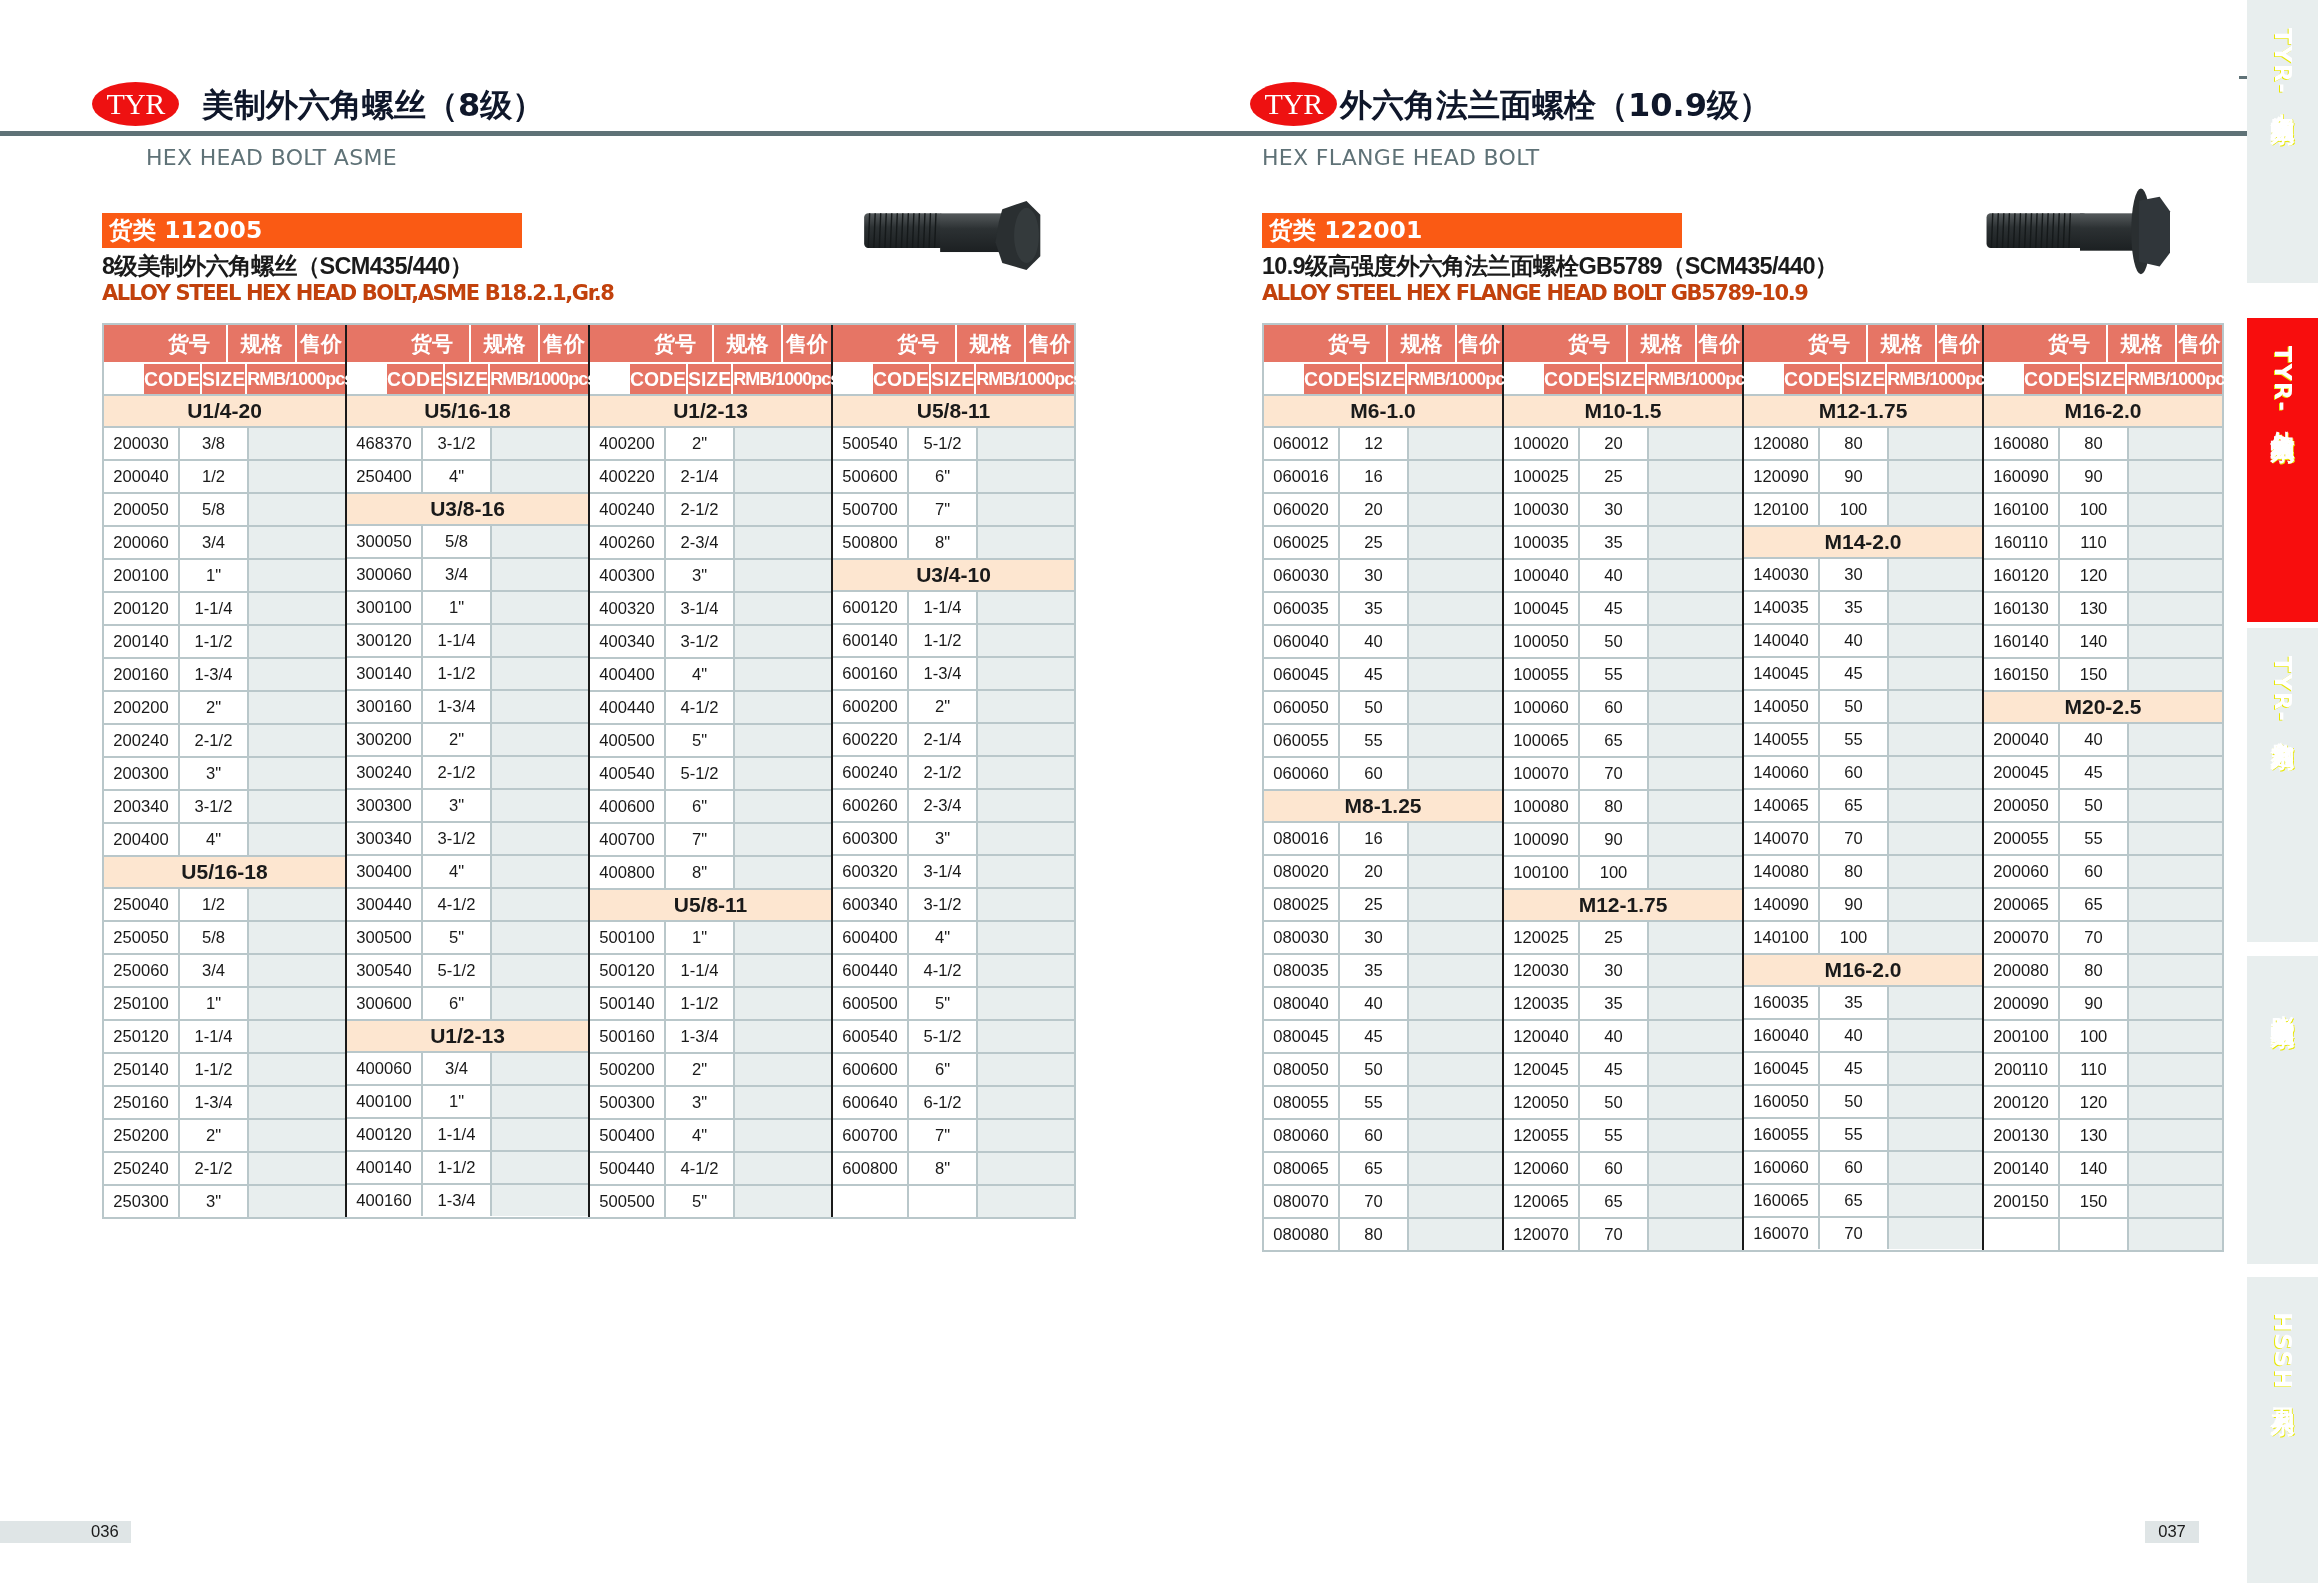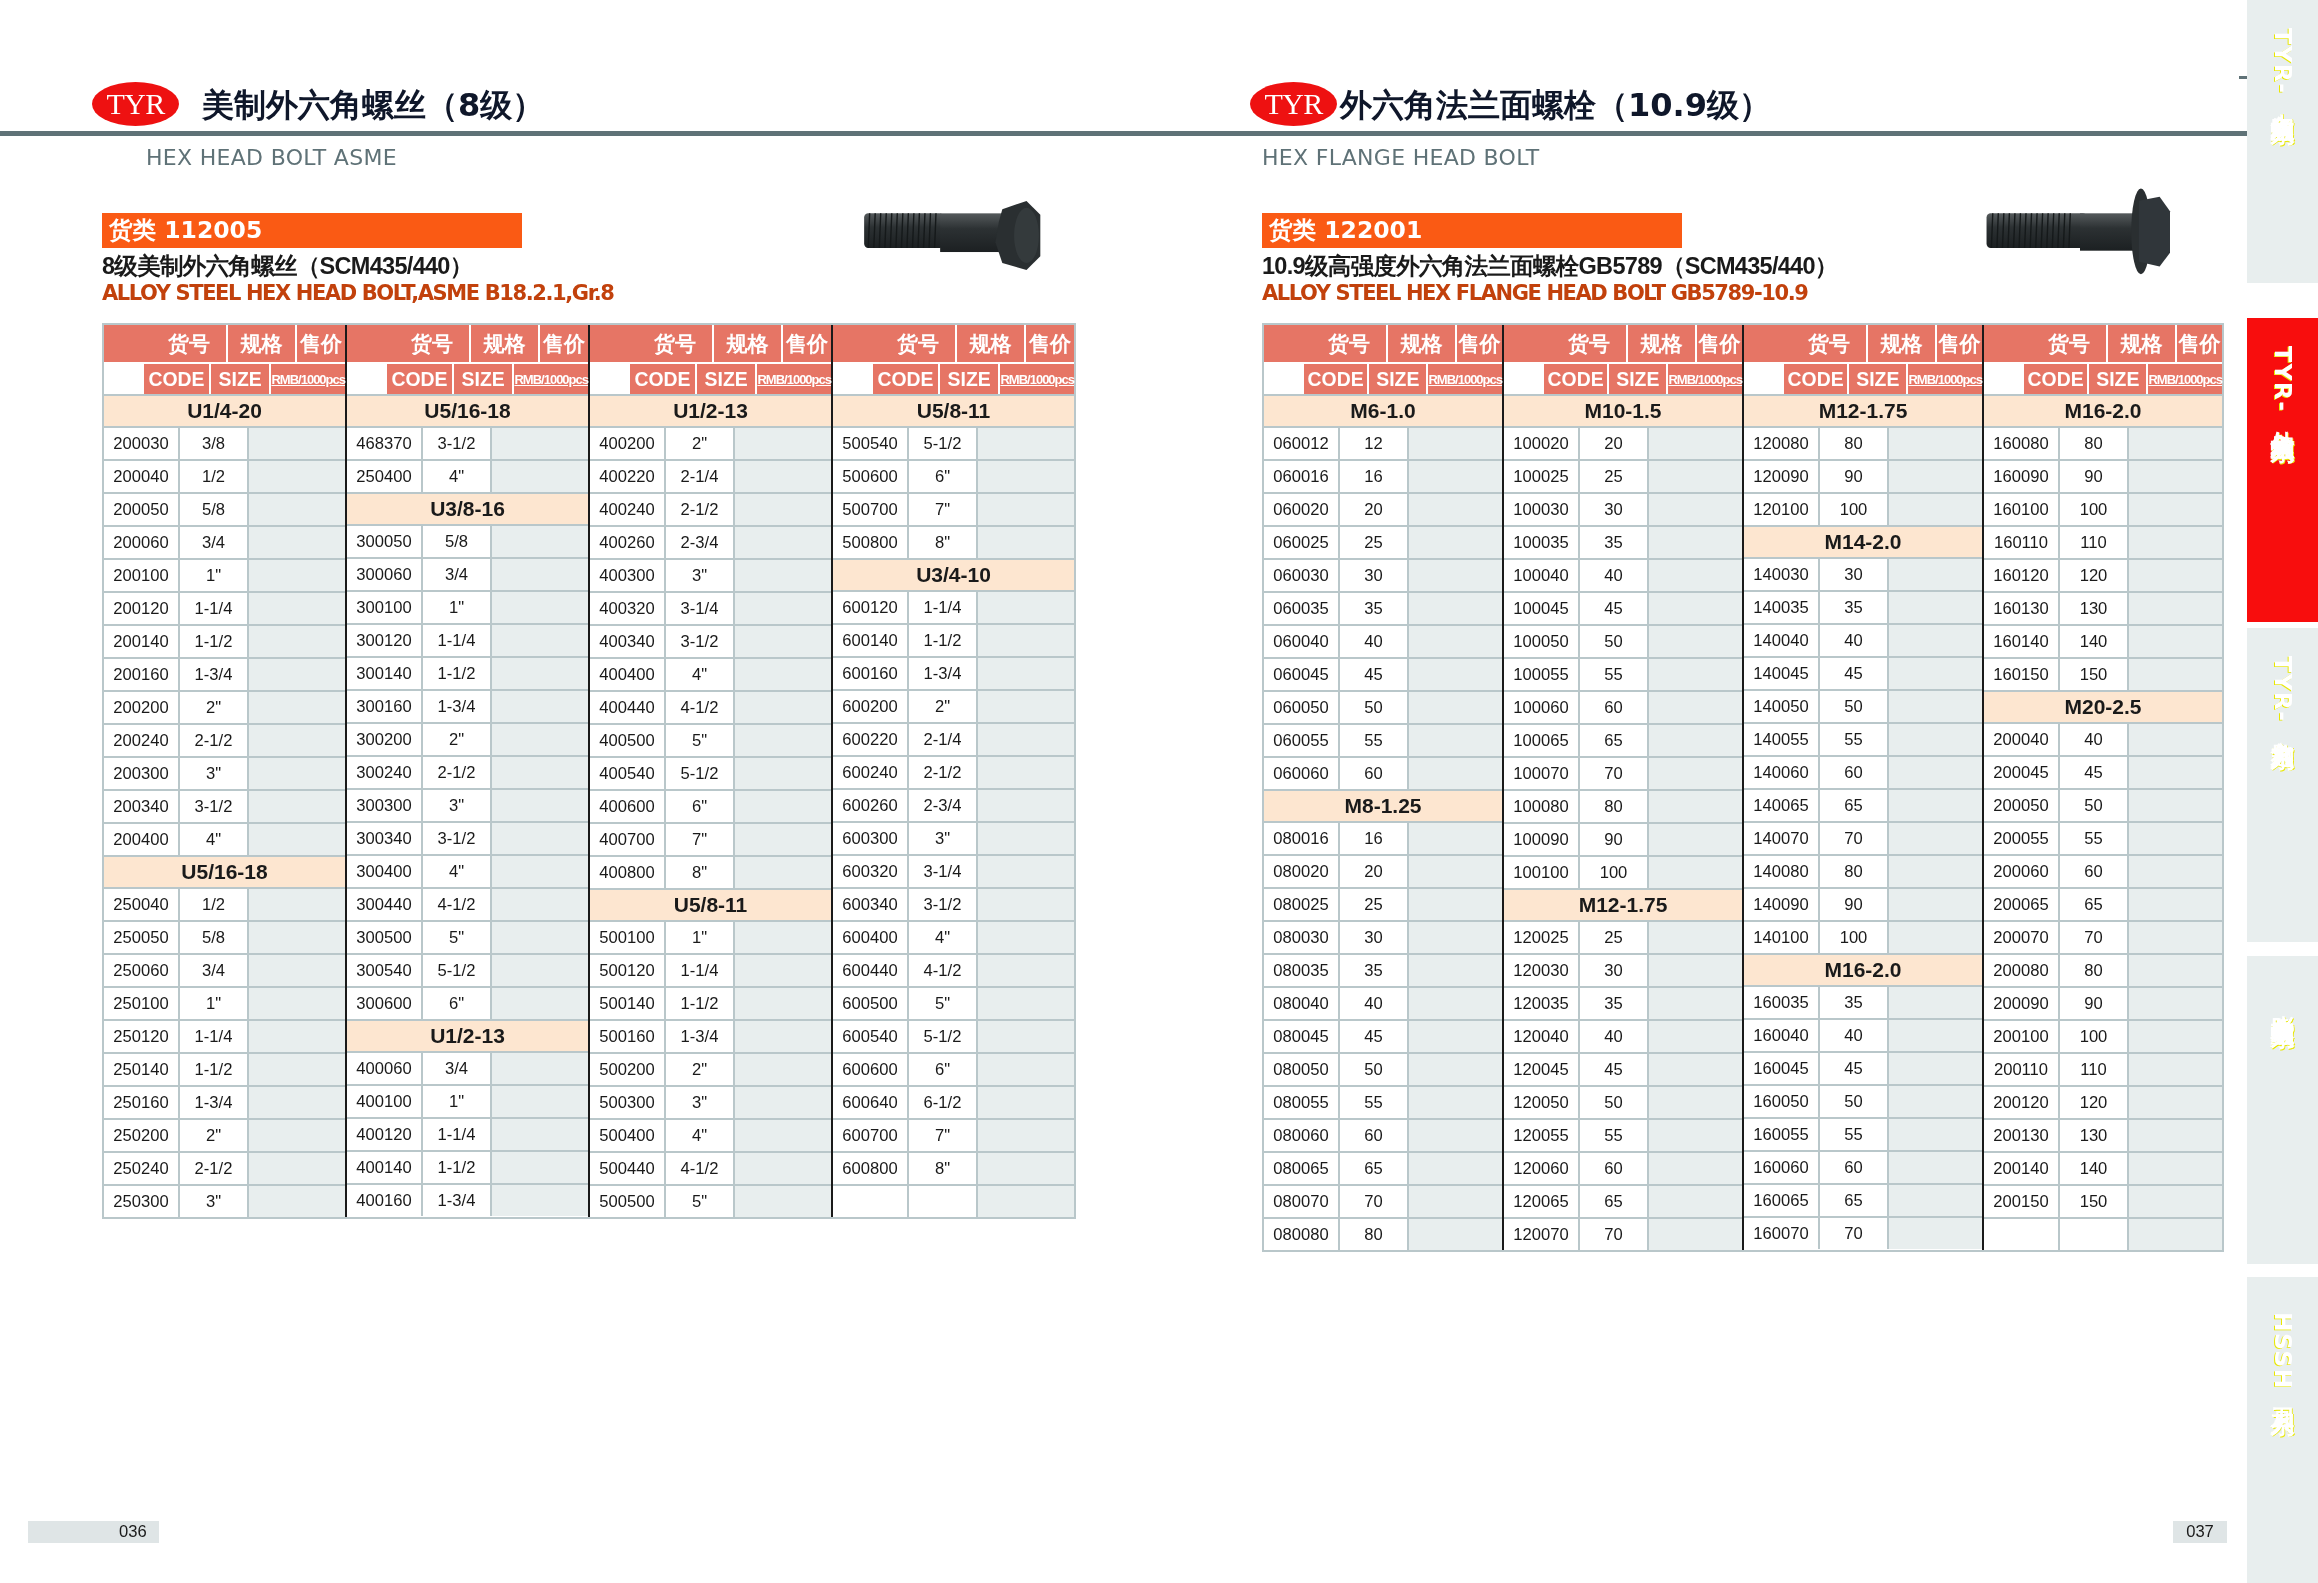--- a/index.html
+++ b/index.html
@@ -17,28 +17,28 @@
   .bolt{position:absolute;}
   .table{position:absolute;display:flex;border-top:2.1px solid #b9c7ca;border-bottom:2.1px solid #b9c7ca;background:#fff;}
   .group{position:relative;display:flex;flex-direction:column;border-right:2.1px solid #1a1a1a;}
   .group:last-child{border-right:2.1px solid #b9c7ca;}
   .group:first-child{border-left:2.1px solid #b9c7ca;}
   .hrow{display:flex;background:#e67565;color:#fff;font-weight:bold;}
   .hrow > div{display:flex;align-items:center;justify-content:center;border-right:2.1px solid #fff;box-sizing:border-box;}
   .hrow > div:last-child{border-right:none;}
   .hrow.zh{height:37px;font-family:"DejaVu Sans",sans-serif;font-size:21px;border-bottom:2.1px solid #fff;padding-left:48px;}
   .hrow.en{height:30px;font-size:19.4px;margin-left:40px;}
-  .hrow.en .price{font-size:13px;letter-spacing:-1px;text-decoration:underline;}
+  .hrow.en .price{font-size:18px;letter-spacing:-1px;}
   .srow{height:32px;background:#fde6d0;display:flex;align-items:center;justify-content:center;font-weight:bold;font-size:21px;border-top:2.1px solid #b9c7ca;box-sizing:border-box;}
   .drow{height:33px;display:flex;border-top:2.1px solid #b9c7ca;box-sizing:border-box;font-size:16.6px;}
   .drow > div{display:flex;align-items:center;justify-content:center;box-sizing:border-box;border-right:2.1px solid #b9c7ca;}
   .drow > div:last-child{border-right:none;}
   .drow .price{background:#e8eeee;}
   .c-code{width:76px;} .c-size{width:69px;} .c-price{flex:1;}
-  .pagenum{position:absolute;top:1521px;height:22px;background:#dfe5e6;font-size:16.6px;line-height:22px;color:#1a1a1a;margin-left:28px;}
+  .pagenum{position:absolute;top:1521px;height:22px;background:#dfe5e6;font-size:16.6px;line-height:22px;color:#1a1a1a;}
   .sidebar{position:absolute;left:2247px;top:0;width:71px;height:1584px;background:#fff;}
   .stab{position:absolute;left:0;width:71px;background:#e8eeee;display:flex;justify-content:center;padding-top:28px;box-sizing:border-box;}
   .stab.active{background:#f80d0d;}
   .stab-label{writing-mode:vertical-rl;font-family:"DejaVu Sans",sans-serif;font-size:23.5px;color:#fff;font-weight:bold;letter-spacing:1.4px;text-shadow:0.7px 0.7px 0 #e8e800;}
   .stab.active .stab-label{color:#fff;}
   .tick{position:absolute;left:2239px;top:76px;width:8.3px;height:2.8px;background:#5f7277;}
 </style>
 </head>
 <body>
 

